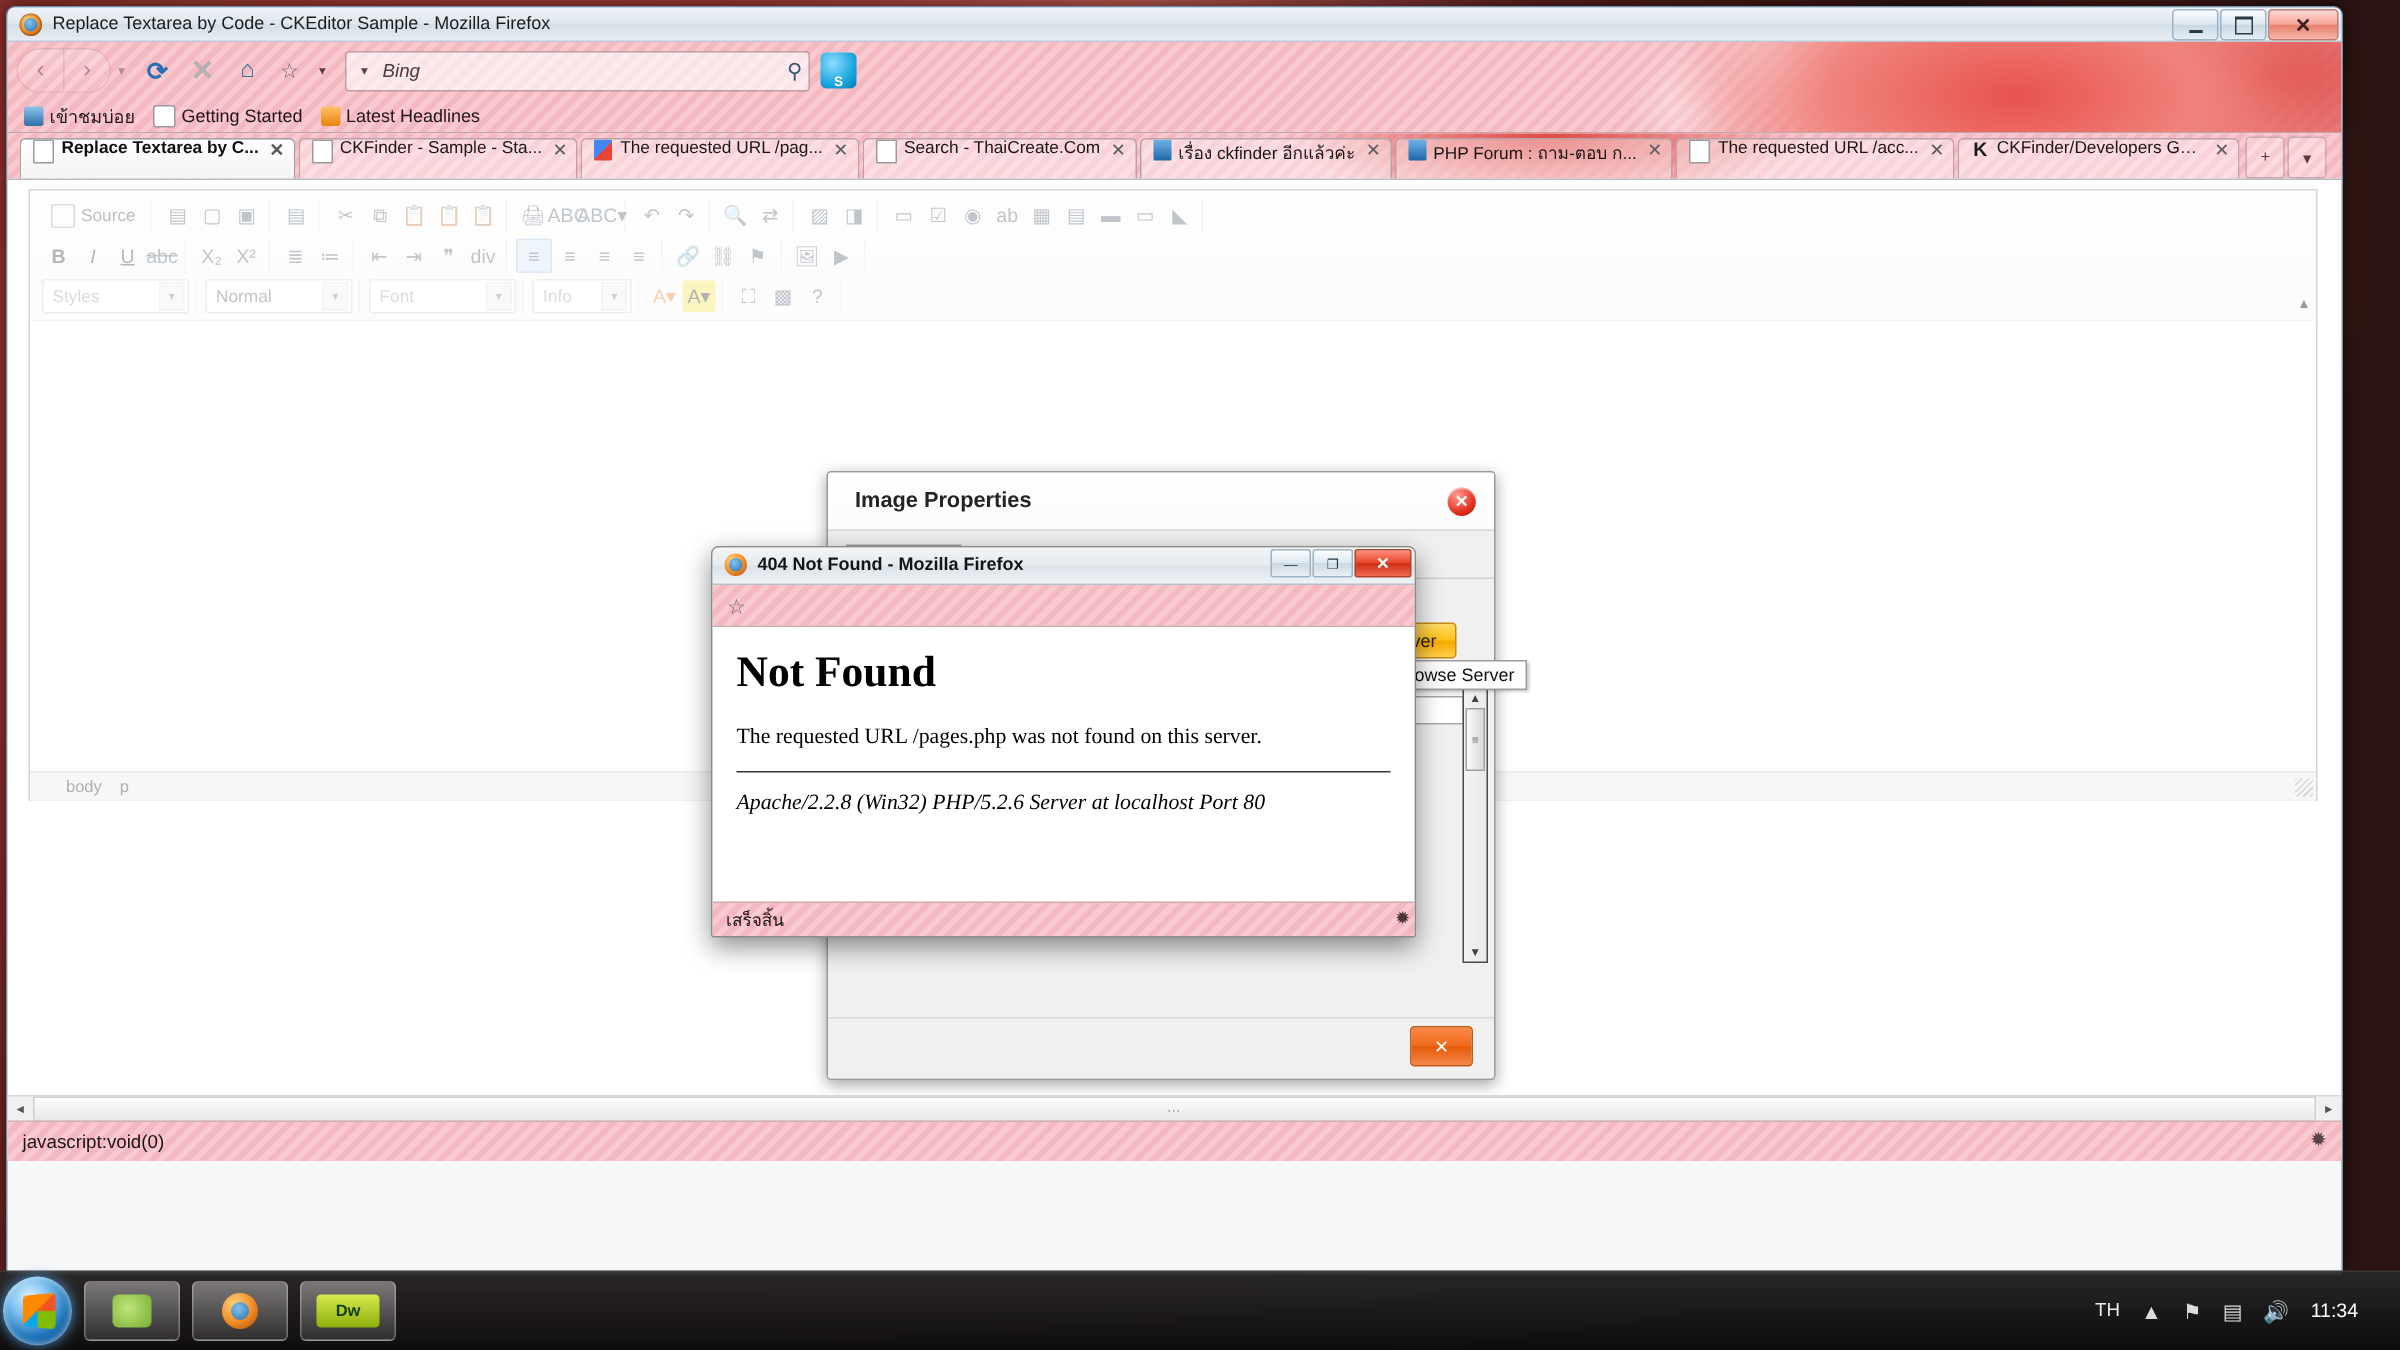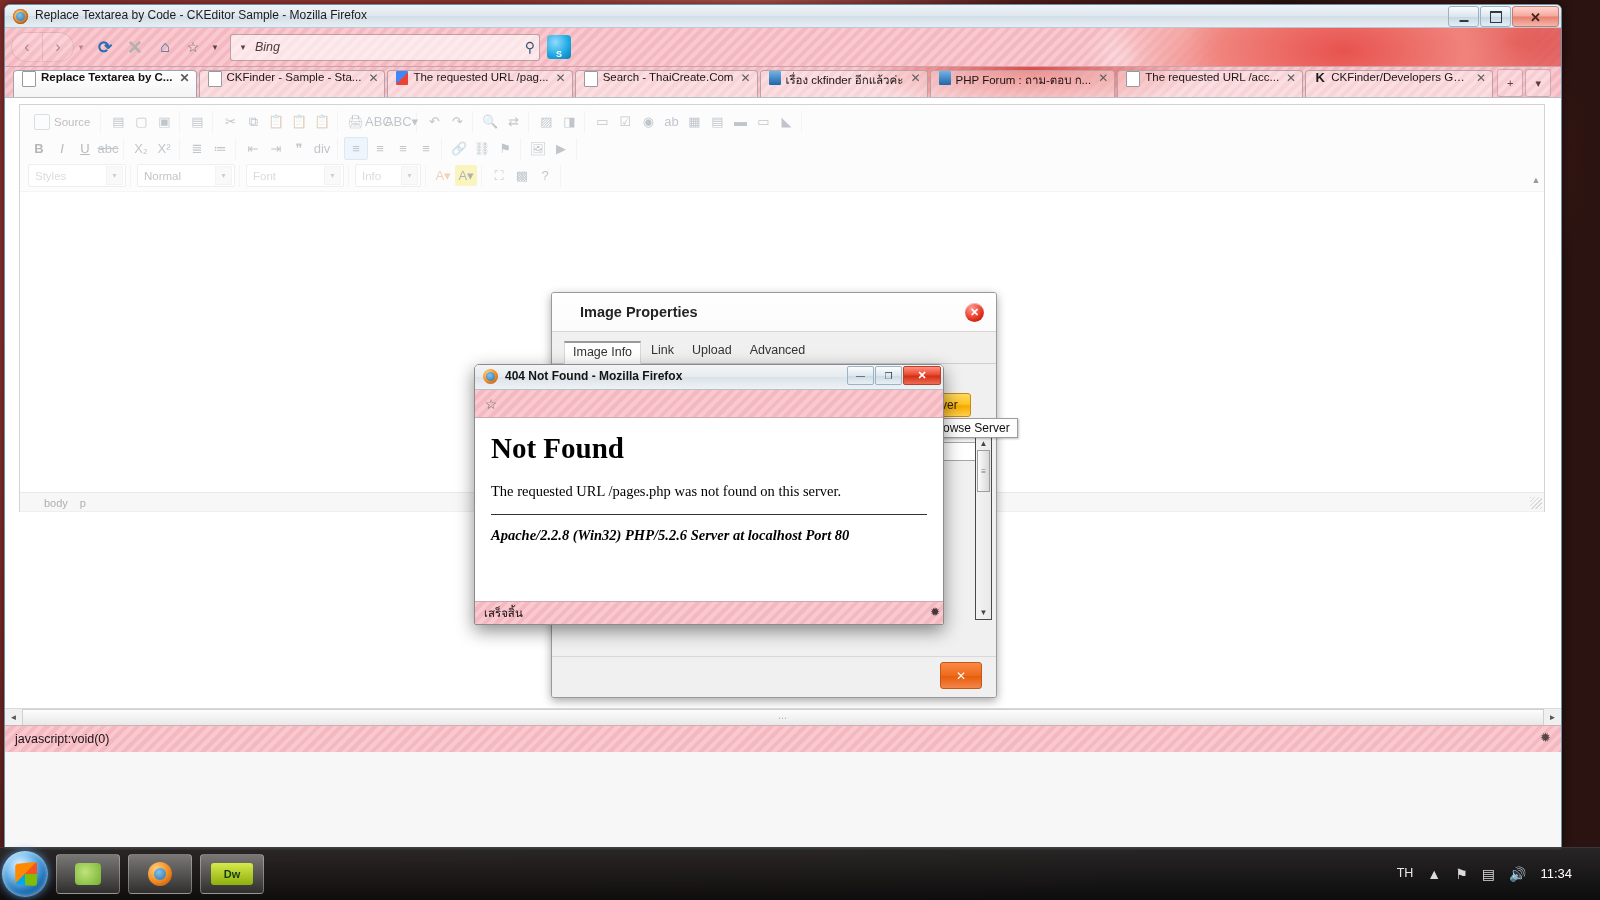--- a/index.html
+++ b/index.html
@@ -191,21 +191,21 @@
   .statusbar .bug{position:absolute;right:10px;top:4px;font-size:13px;color:#5a4448;}
 
   
   .dialog{
     position:absolute;left:546px;top:194px;width:444px;height:404px;
     background:#f0f0f0;border:1px solid #9a9a9a;border-radius:3px;
     box-shadow:0 3px 10px rgba(0,0,0,.35);overflow:hidden;
   }
   .dlg-title{height:38px;display:flex;align-items:center;padding:0 12px;
      background:linear-gradient(180deg,#ffffff,#fbfbfb);border-bottom:1px solid #d5d5d5;}
-  .dlg-title h1{font-size:14.5px;margin:16px;font-weight:bold;color:#242424;}
+  .dlg-title h1{font-size:14.5px;margin:6px;font-weight:bold;color:#242424;}
   .dlg-close{position:absolute;right:12px;top:10px;width:19px;height:19px;border-radius:50%;
      background:radial-gradient(circle at 35% 28%,#ff9a90,#e12a18 65%,#a81708);
      display:flex;align-items:center;justify-content:center;color:#fff;font-size:11px;font-weight:bold;
      box-shadow:inset 0 1px 1px rgba(255,255,255,.6);}
   .dlg-tabs{display:flex;align-items:flex-end;gap:2px;padding:8px 12px 0 12px;
      background:#f0f0f0;border-bottom:1px solid #cfcfcf;height:23px;}
   .dlg-tab{padding:2px 8px 4px;font-size:12.5px;color:#333;border-bottom:2px solid transparent;}
   .dlg-tab.active{background:#fff;border-top:2px solid #999;border-left:1px solid #d8d8d8;border-right:1px solid #d8d8d8;
      border-bottom:1px solid #fff;margin-bottom:-1px;font-weight:normal;}
   .dlg-body{padding:12px;position:relative;height:330px;}
@@ -255,21 +255,21 @@
   .pp-loc{height:27px;display:flex;align-items:center;padding:0 5px;
      background:repeating-linear-gradient(135deg,#f9c9cf 0px,#f9c9cf 4px,#f3b8c0 4px,#f3b8c0 8px);
      border-bottom:1px solid #cfa9b0;}
   .pp-locbox{flex:1;height:20px;background:rgba(255,255,255,.75);border:1px solid #b38f95;border-radius:3px;
      display:flex;align-items:center;padding:0 3px;overflow:hidden;}
   .pp-locbox .u{font-size:11.5px;color:#131313;white-space:nowrap;}
   .pp-content{background:#fff;height:170px;padding:14px 16px 0 16px;position:relative;}
   .pp-content h1{font-family:"Liberation Serif",serif;font-size:29px;margin:0 0 18px 0;font-weight:bold;color:#000;}
   .pp-content p{font-family:"Liberation Serif",serif;font-size:14.5px;margin:0 0 14px 0;color:#000;}
   .pp-hr{border:none;border-top:1px solid #333;margin:0 0 12px 0;}
-  .pp-content address{font-family:"Liberation Serif",serif;font-style:italic;font-size:14.5px;color:#000;font-weight:bold;}
+  .pp-content address{font-family:"Liberation Serif",serif;font-style:italic;font-size:14.5px;color:#000;}
   .pp-status{position:absolute;left:0;bottom:0;width:100%;height:22px;
      background:repeating-linear-gradient(135deg,#f9c9cf 0px,#f9c9cf 4px,#f3b8c0 4px,#f3b8c0 8px);
      border-top:1px solid #cfa9b0;display:flex;align-items:center;padding-left:9px;font-size:11.5px;color:#1a1113;}
   .pp-status .bug{position:absolute;right:12px;top:3px;font-size:12px;color:#4a3539;}
 
   
   .taskbar{
     position:absolute;left:0;bottom:0;width:1600px;height:52px;
     background:linear-gradient(180deg,rgba(40,40,40,.92),rgba(12,12,12,.96));
     border-top:1px solid rgba(255,255,255,.18);
@@ -340,20 +340,34 @@
       <div class="starbox">☆</div>
       <div class="urldrop">▾</div>
       <div class="searchbar">
         <div class="eng">▾</div>
         <div class="ph">Bing</div>
         <div class="mag">⚲</div>
       </div>
       <div class="skype">S</div>
     </div>
 
+    <div class="bookmarks">
+      <div class="bm">
+        <span class="bi bi-blue"></span>
+        <span>เข้าชมบ่อย</span>
+      </div>
+      <div class="bm">
+        <span class="bi bi-page"></span>
+        <span>Getting Started</span>
+      </div>
+      <div class="bm">
+        <span class="bi bi-rss"></span>
+        <span>Latest Headlines</span>
+      </div>
+    </div>
   </div>
 
   <div class="tabstrip">
     <div class="tab active">
       <span class="favi f-page"></span>
       <span class="tlabel">Replace Textarea by C...</span>
       <span class="tx">✕</span>
     </div>
     <div class="tab">
       <span class="favi f-page"></span>

